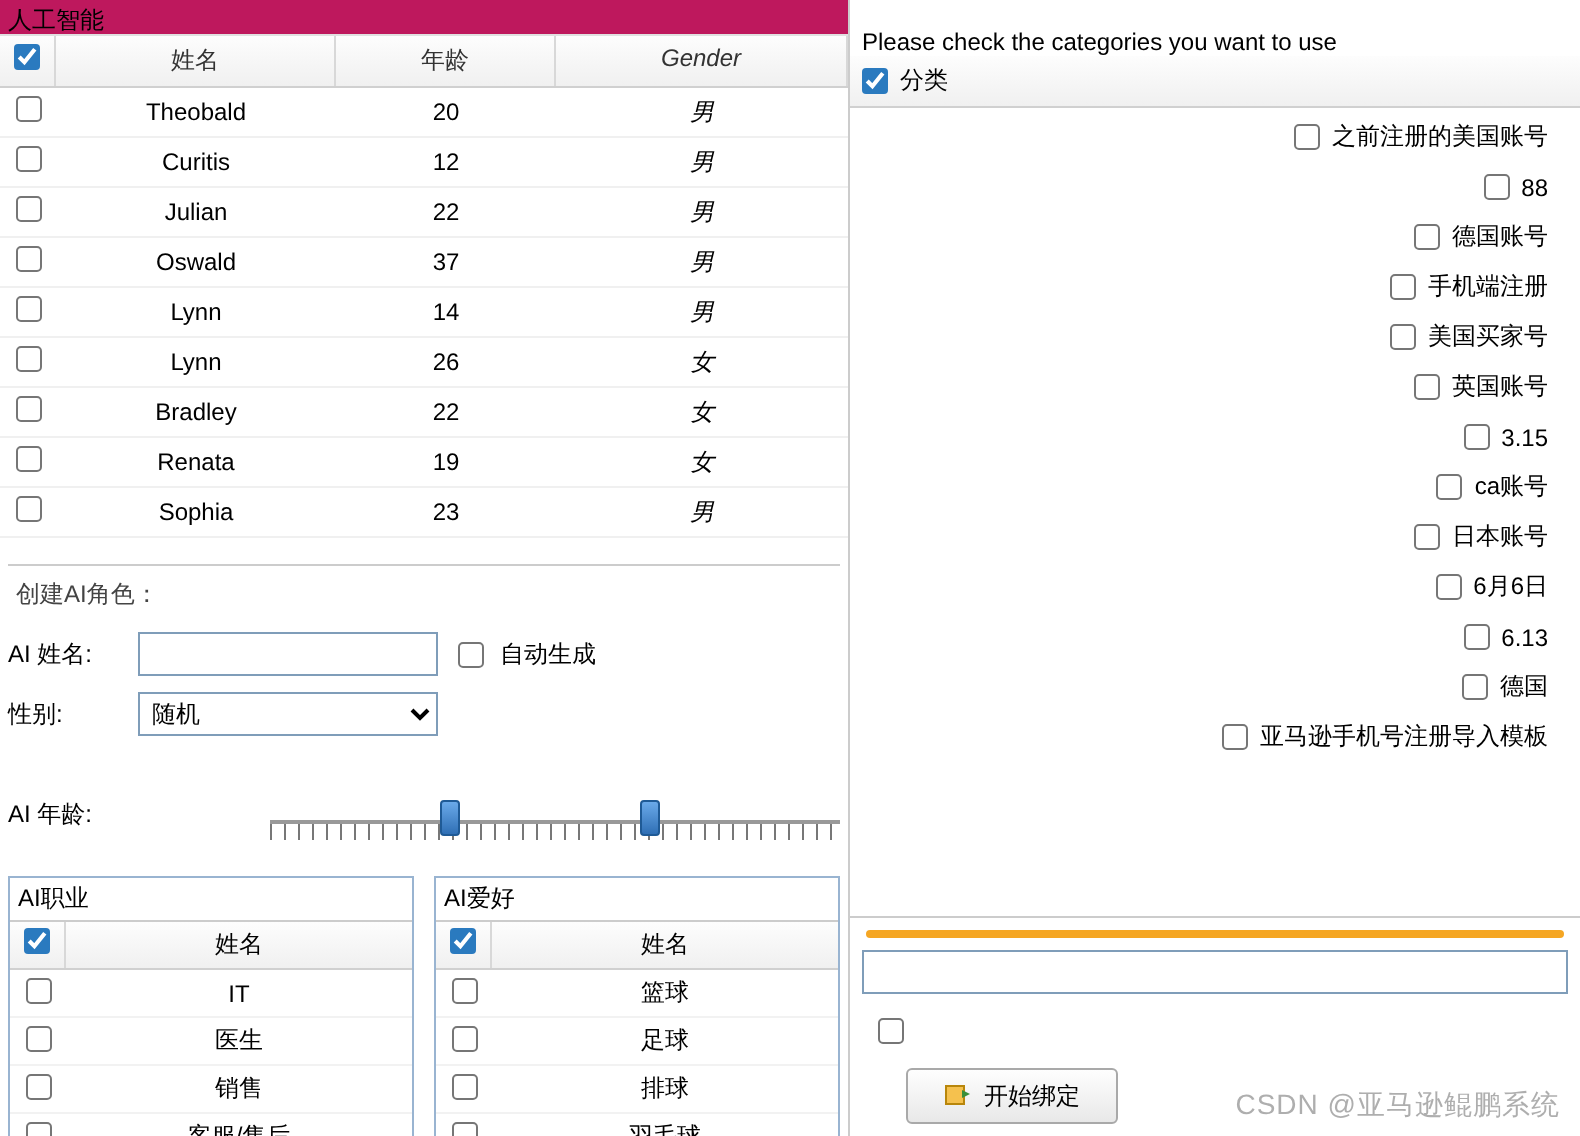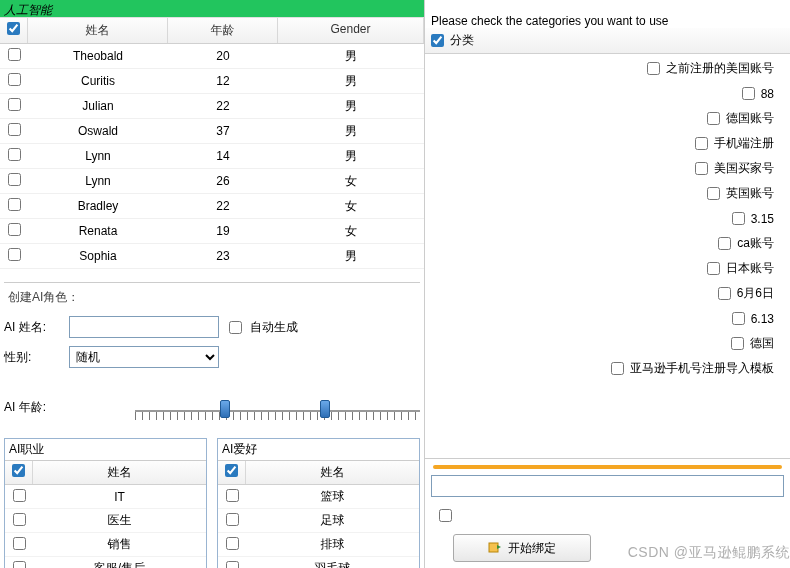--- a/index.html
+++ b/index.html
@@ -1,28 +1,28 @@
 <!DOCTYPE html>
 <html><head>
 <meta charset="utf-8">
 <style>
 * { margin: 0; padding: 0; box-sizing: border-box; font-family: "Microsoft YaHei", Arial, sans-serif; font-size: 12px; }
 body { background: #fff; width: 790px; height: 568px; display: flex; position: relative; }
 .left-panel { width: 425px; display: flex; flex-direction: column; border-right: 1px solid #ccc; }
 .right-panel { flex: 1; display: flex; flex-direction: column; }
-.title-row { padding: 2px 4px; height: 18px; background: #22c55e; border-bottom: 1px solid #e0e0e0; font-style: italic; }
+.title-row { padding: 2px 4px; height: 18px; background: #be185d; border-bottom: 1px solid #e0e0e0; }
 .grid { flex: none; height: 260px; overflow: hidden; display: flex; flex-direction: column; }
 .grid-header { display: flex; background: linear-gradient(#fdfdfd,#f0f0f0); border-bottom: 1px solid #d0d0d0; }
 .grid-header .cell { border-right: 1px solid #d8d8d8; text-align: center; padding: 4px 0; color: #333; }
 .grid-body { flex: 1; overflow-y: auto; }
 .grid-row { display: flex; border-bottom: 1px solid #f0f0f0; height: 25px; align-items: center; }
 .cell-chk { width: 28px; text-align: center; }
 .cell-name { width: 140px; text-align: center; }
 .cell-age { width: 110px; text-align: center; }
-.cell-gender { flex: 1; text-align: center; }
+.cell-gender { flex: 1; text-align: center; font-style: italic; }
 input[type=checkbox] { width: 13px; height: 13px; accent-color: #2a7abf; }
 .section-title { padding: 6px 4px; color: #444; border-top: 1px solid #ccc; }
 .create-panel { padding: 4px 4px 0 4px; flex: 1; display: flex; flex-direction: column; }
 .form-row { display: flex; align-items: center; margin: 4px 0; gap: 10px; }
 .form-label { width: 55px; }
 .text-input { border: 1px solid #7f9db9; height: 22px; padding: 0 4px; background: #fff; }
 .text-input.w150 { width: 150px; }
 .select { border: 1px solid #7f9db9; height: 22px; width: 150px; background: #fff; padding: 0 2px; }
 .slider-wrap { position: relative; height: 30px; margin: 8px 0 4px 70px; width: 310px; }
 .slider-rail { position: absolute; top: 16px; left: 0; right: 0; height: 2px; background: #999; }
@@ -39,22 +39,22 @@
 .scell-chk { width: 28px; text-align: center; }
 .scell-name { flex: 1; text-align: center; }
 .right-title { padding: 14px 6px; height: 18px; }
 .cat-header { display: flex; background: linear-gradient(#fdfdfd,#f0f0f0); border-bottom: 1px solid #d0d0d0; padding: 4px 6px; gap: 6px; align-items: center; }
 .cat-body { flex: 1; overflow-y: auto; padding: 2px 0; }
 .cat-row { display: flex; align-items: center; height: 25px; padding: 0 16px; gap: 6px; justify-content: flex-end; }
 .orange-divider { height: 4px; background: #f5a623; margin: 0 2px 6px 2px; border-radius: 2px; }
 .right-bottom { padding: 6px; border-top: 1px solid #ccc; }
 .empty-combo { width: 100%; height: 22px; border: 1px solid #7f9db9; background: #fff; margin-bottom: 10px; }
 .replace-row { display: flex; align-items: center; gap: 8px; padding: 2px 8px; }
-.bind-btn { margin: 10px 0 0 22px; height: 28px; padding: 0 34px; background: linear-gradient(#fefefe,#e8e8e8); border: 1px solid #a9a9a9; border-radius: 3px; display: inline-flex; align-items: center; gap: 6px; cursor: pointer; }
-.watermark { position: absolute; right: 0; bottom: 6px; color: rgba(120,120,120,0.6); font-size: 14px; font-family: Arial; letter-spacing: 0.5px; pointer-events: none; }
+.bind-btn { margin: 10px 0 0 22px; height: 28px; padding: 0 18px; background: linear-gradient(#fefefe,#e8e8e8); border: 1px solid #a9a9a9; border-radius: 3px; display: inline-flex; align-items: center; gap: 6px; cursor: pointer; }
+.watermark { position: absolute; right: 10px; bottom: 6px; color: rgba(120,120,120,0.6); font-size: 14px; font-family: Arial; letter-spacing: 0.5px; pointer-events: none; }
 </style>
 </head>
 <body>
 
 <div class="left-panel">
   <div class="title-row">人工智能</div>
 
   <div class="grid">
     <div class="grid-header">
       <div class="cell cell-chk"><input type="checkbox" checked="" style=""></div>

